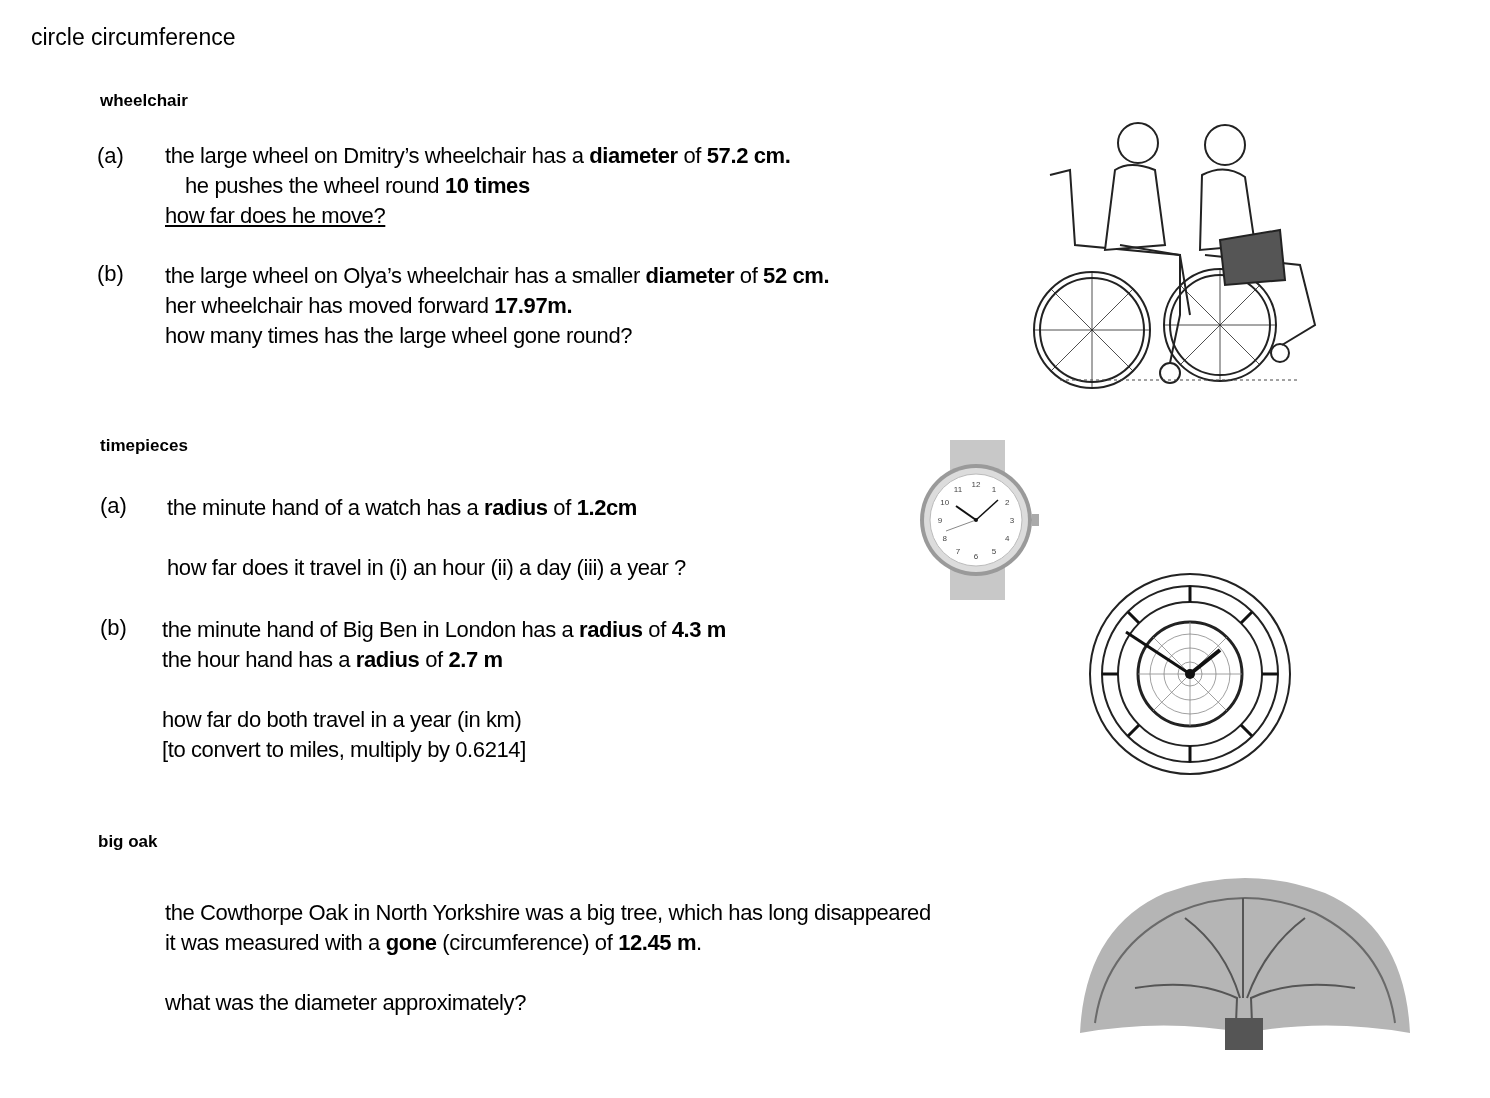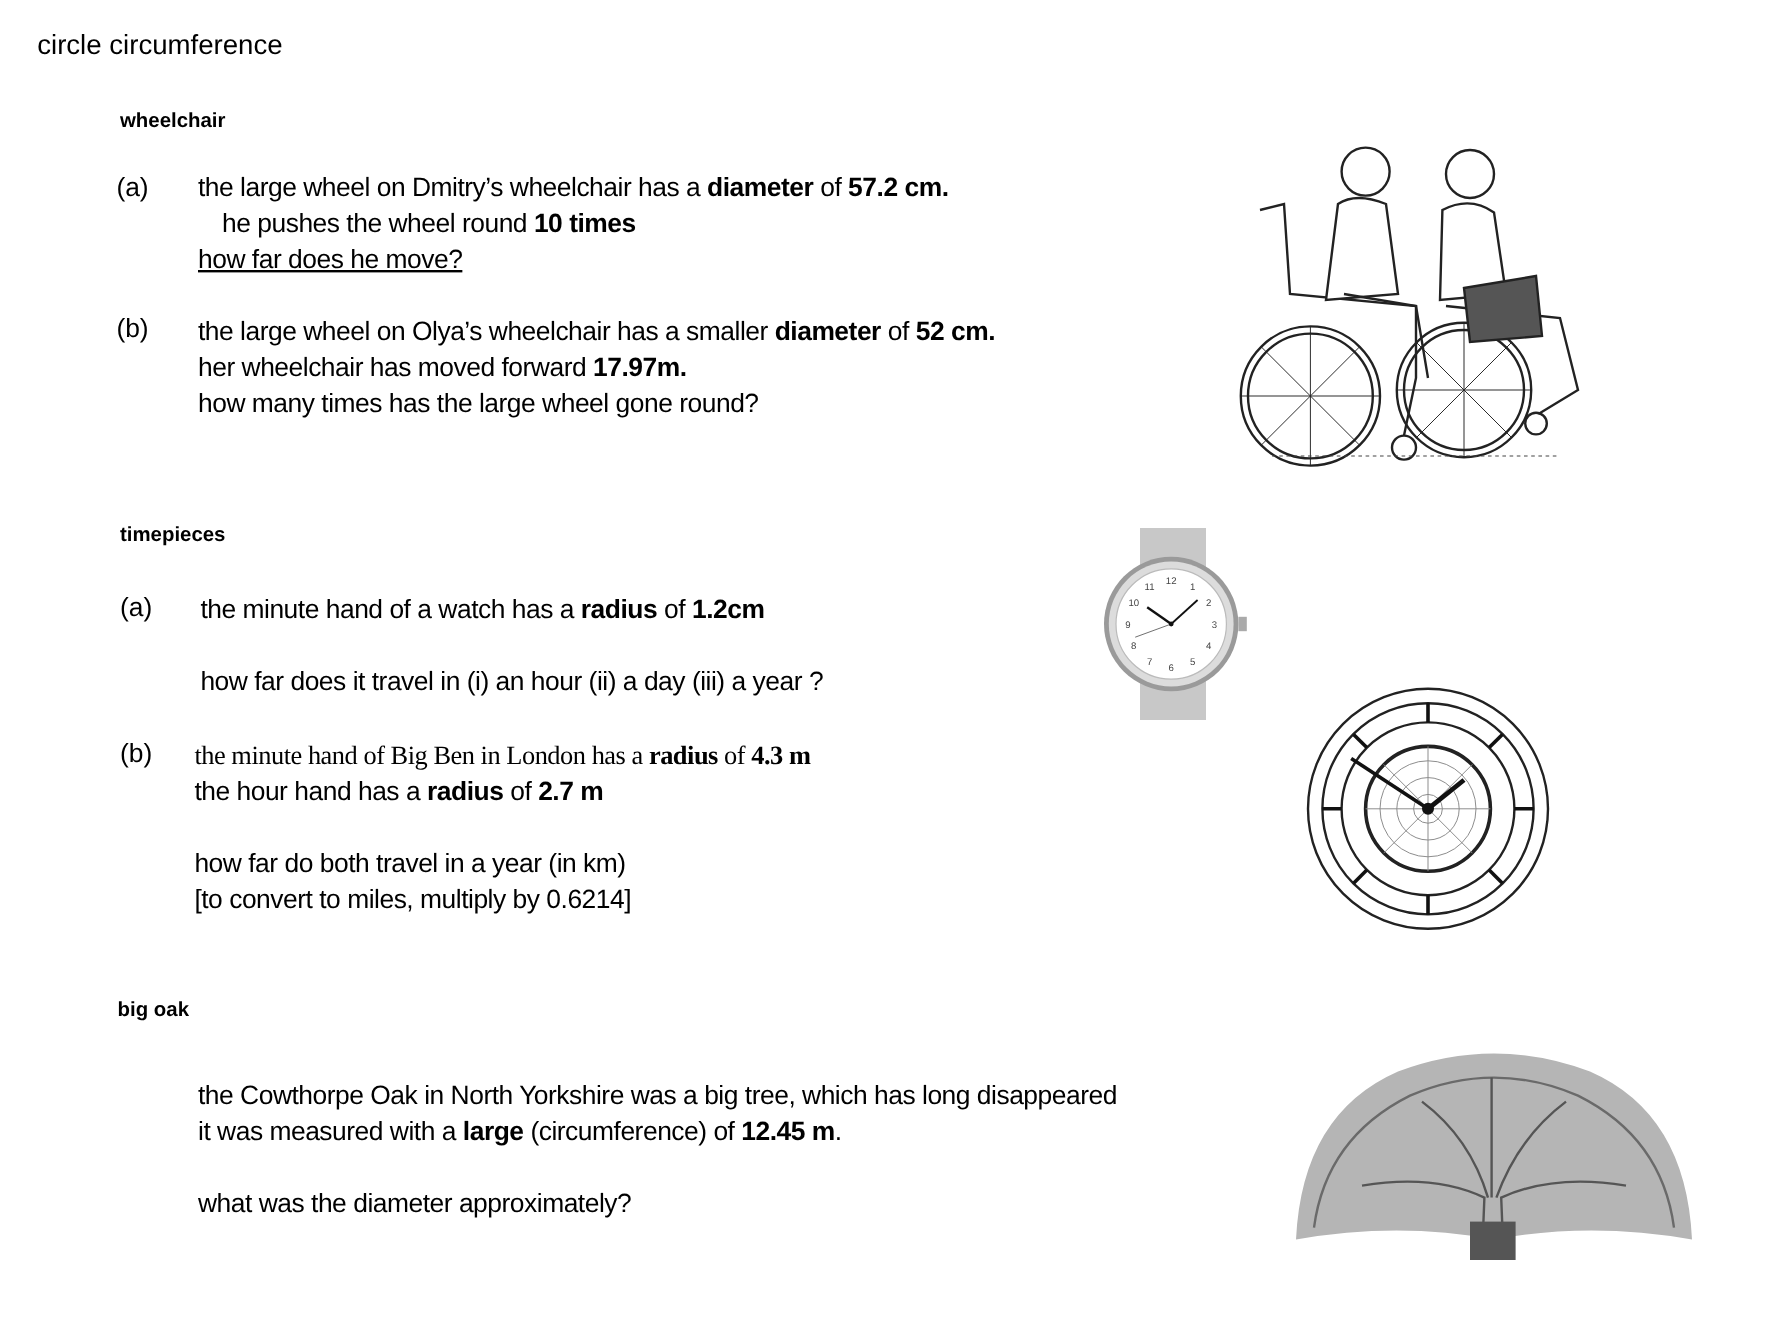--- a/index.html
+++ b/index.html
@@ -67,21 +67,21 @@
   </svg>
 </div>
 
 <div class="abs heading" style="left:100px;top:436px;">timepieces</div>
 
 <div class="abs label" style="left:100px;top:493px;">(a)</div>
 <div class="abs line" style="left:167px;top:495px;"><span>the minute hand of a watch has a </span><b>radius</b><span> of </span><b>1.2cm</b></div>
 <div class="abs line" style="left:167px;top:555px;"><span>how far does it travel  in (i) an hour (ii) a day (iii) a year ?</span></div>
 
 <div class="abs label" style="left:100px;top:615px;">(b)</div>
-<div class="abs line" style="left:162px;top:617px;font-family:Liberation Serif, serif;"><span>the minute hand of Big Ben in London has a </span><b>radius</b><span> of </span><b>4.3 m</b></div>
+<div class="abs line" style="left:162px;top:617px;"><span>the minute hand of Big Ben in London has a </span><b>radius</b><span> of </span><b>4.3 m</b></div>
 <div class="abs line" style="left:162px;top:647px;"><span>the hour hand has a </span><b>radius</b><span> of </span><b>2.7 m</b></div>
 <div class="abs line" style="left:162px;top:707px;"><span>how far do both travel  in a year (in km)</span></div>
 <div class="abs line" style="left:162px;top:737px;"><span>[to convert to miles, multiply by 0.6214]</span></div>
 
 <div class="img" style="left:912px;top:440px;width:135px;height:160px;">
   <svg width="135" height="160" viewBox="0 0 135 160">
     <rect x="38" y="0" width="55" height="160" fill="#c8c8c8"></rect>
     <circle cx="64" cy="80" r="56" fill="#9a9a9a"></circle>
     <circle cx="64" cy="80" r="52" fill="#dcdcdc"></circle>
     <circle cx="64" cy="80" r="46" fill="#ffffff" stroke="#bbb"></circle>
@@ -131,21 +131,21 @@
     </g>
     <line x1="102" y1="102" x2="38" y2="60" stroke="#111" stroke-width="3"></line>
     <line x1="102" y1="102" x2="132" y2="78" stroke="#111" stroke-width="4"></line>
     <circle cx="102" cy="102" r="5" fill="#111"></circle>
   </svg>
 </div>
 
 <div class="abs heading" style="left:98px;top:832px;">big oak</div>
 
 <div class="abs line" style="left:165px;top:900px;"><span>the Cowthorpe Oak in North Yorkshire was a big tree, which has long disappeared</span></div>
-<div class="abs line" style="left:165px;top:930px;"><span>it was measured with a </span><b>large</b><span> (circumference) of </span><b>12.45 m</b><span>.</span></div>
+<div class="abs line" style="left:165px;top:930px;"><span>it was measured with a </span><b>gone</b><span> (circumference) of </span><b>12.45 m</b><span>.</span></div>
 <div class="abs line" style="left:165px;top:990px;"><span>what was the diameter approximately?</span></div>
 
 <div class="img" style="left:1075px;top:868px;width:340px;height:185px;">
   <svg width="340" height="185" viewBox="0 0 340 185">
     <path d="M5 165 Q10 60 90 25 Q170 -5 250 25 Q330 60 335 165 Q250 150 170 165 Q90 150 5 165 Z" fill="#b5b5b5"></path>
     <path d="M20 155 Q30 80 100 45 Q170 15 240 45 Q310 80 320 155" fill="none" stroke="#6a6a6a" stroke-width="2"></path>
     <g fill="none" stroke="#555" stroke-width="2">
       <path d="M160 180 L162 130 Q120 110 60 120"></path>
       <path d="M178 180 L176 130 Q220 110 280 120"></path>
       <path d="M165 130 Q150 80 110 50"></path>

